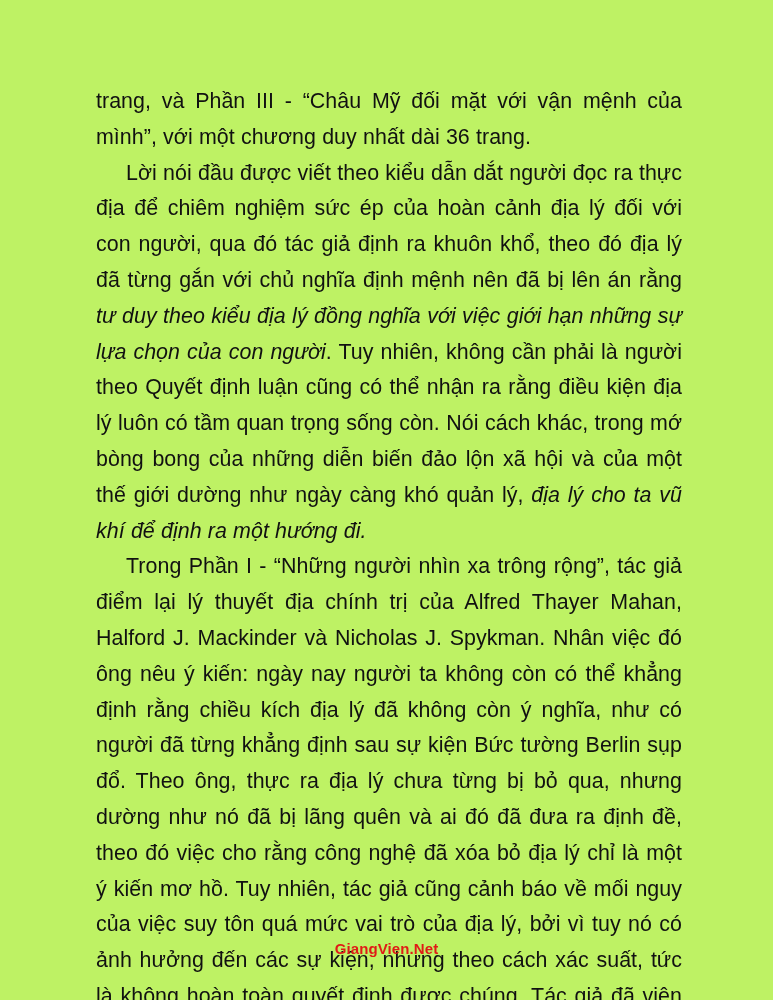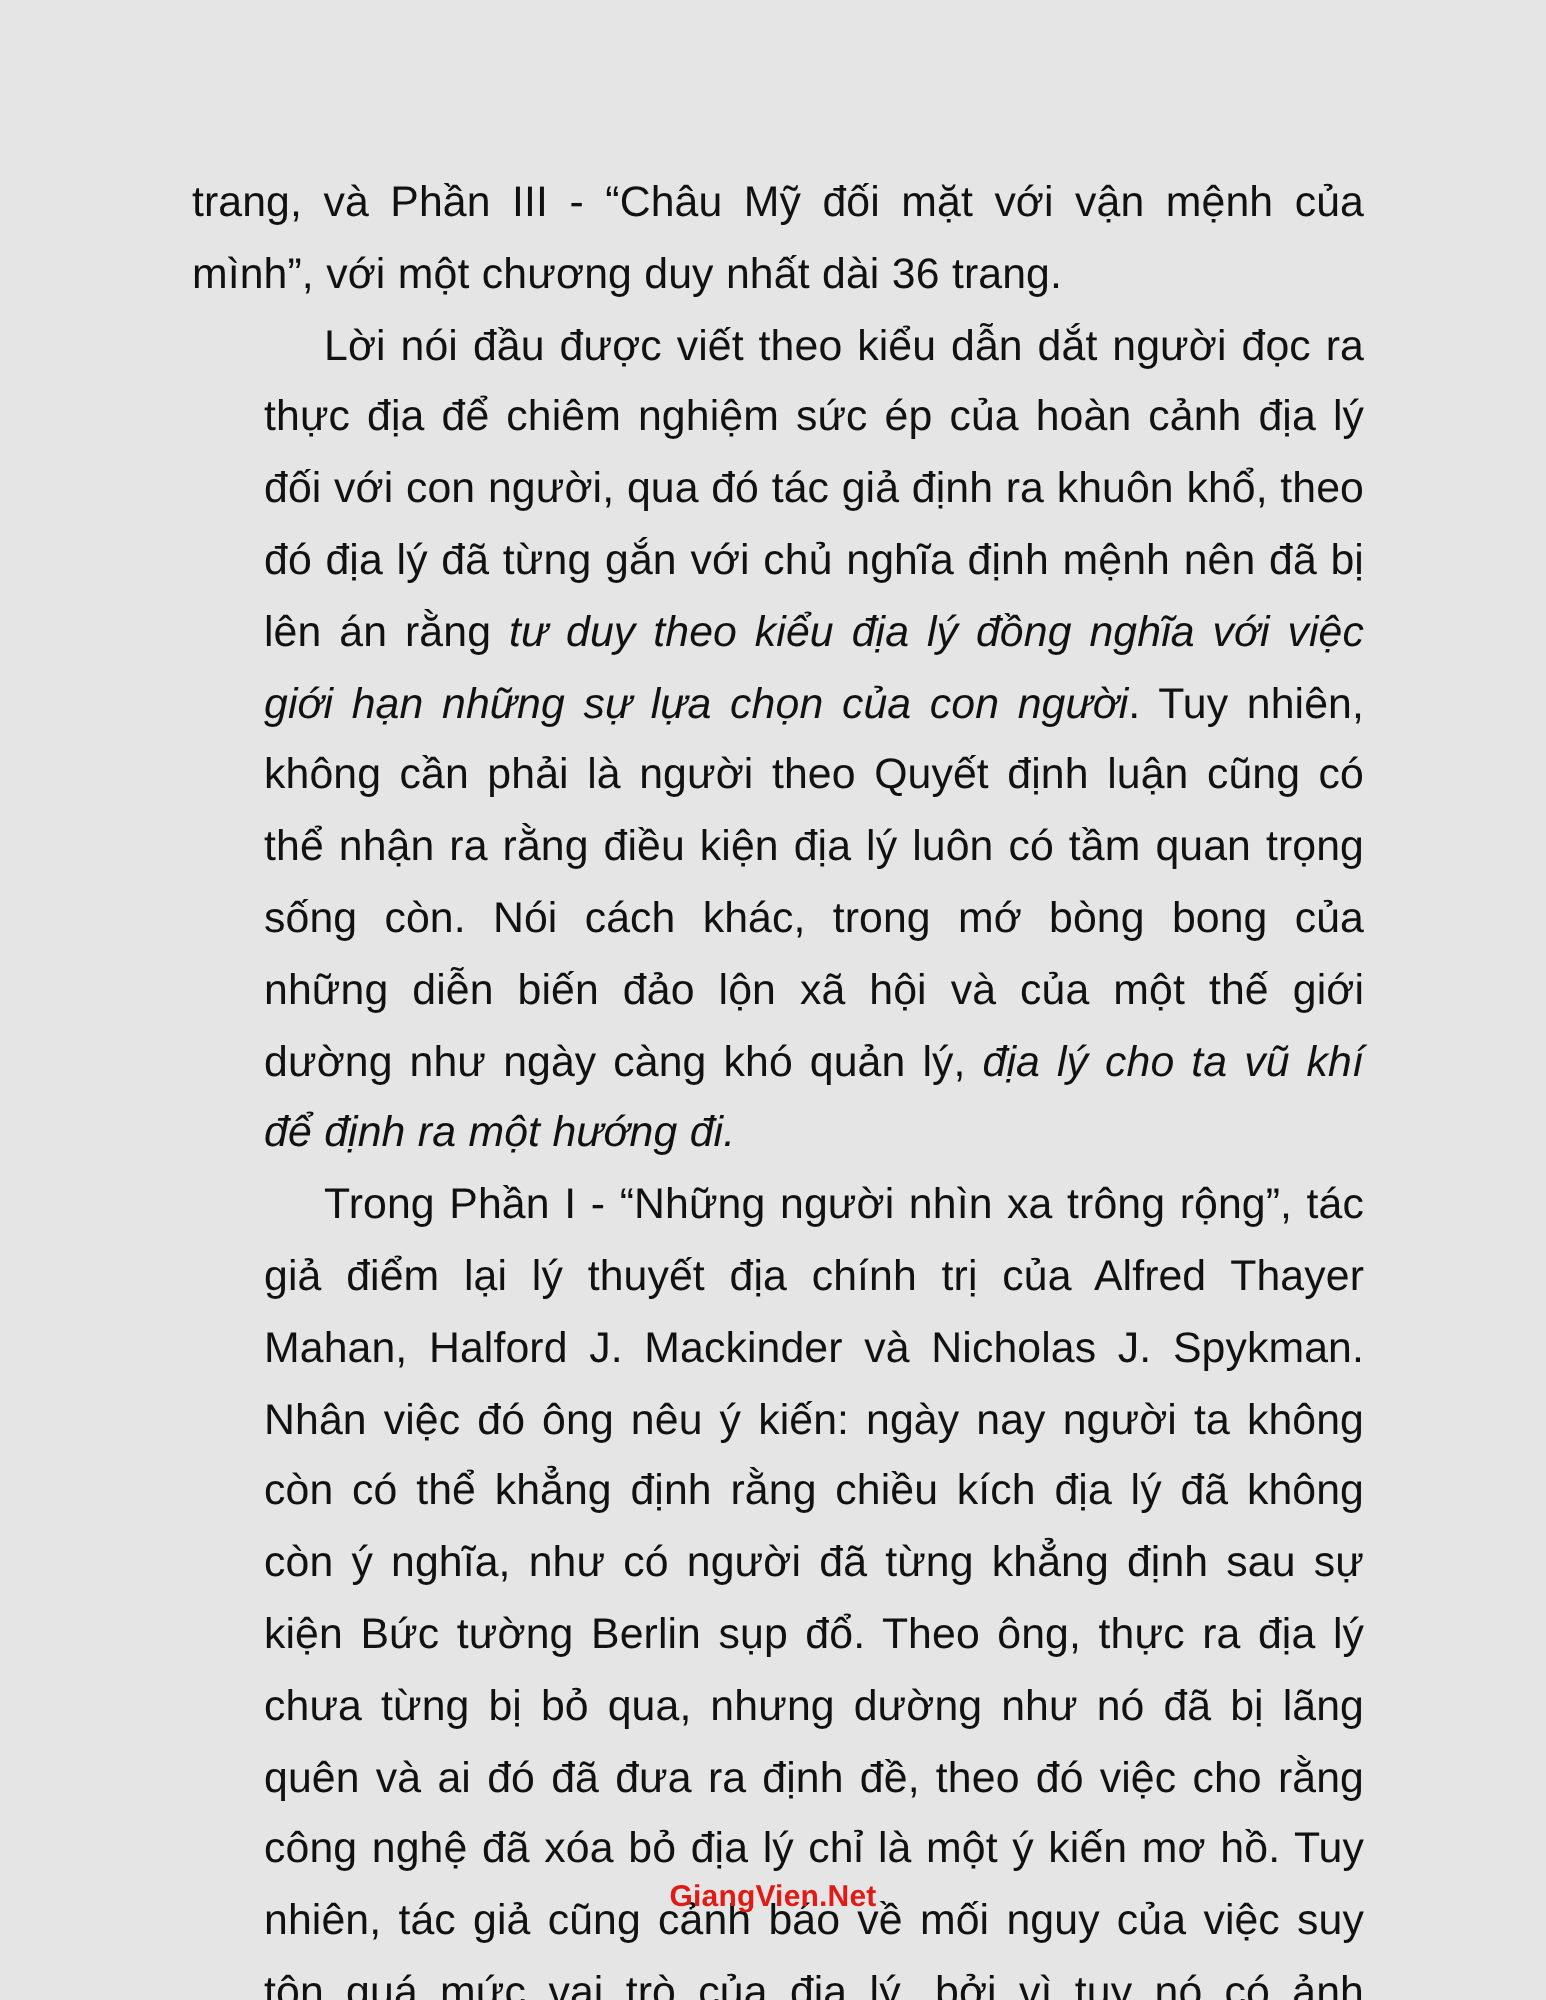--- a/index.html
+++ b/index.html
@@ -14,21 +14,21 @@
     height: 1000px;
     position: relative;
     overflow: hidden;
     font-family: "Liberation Sans", "DejaVu Sans", sans-serif;
     -webkit-font-smoothing: antialiased;
   }
 
   .page {
     position: absolute;
     inset: 0;
-    background: #e5e5e5;
+    background: #bef264;
   }
 
   .text-column {
     position: absolute;
     left: 96px;
     top: 84px;
     width: 586px;
   }
 
   .para {
@@ -43,21 +43,20 @@
     word-spacing: 0.2px;
   }
 
   
   .para.continuation {
     text-indent: 0;
   }
 
   .para.indented {
     text-indent: 30px;
-    margin-left: 36px;
   }
 
   
   .para::after {
     content: "";
     display: inline-block;
     width: 100%;
   }
 
   .para.nostretch::after {

